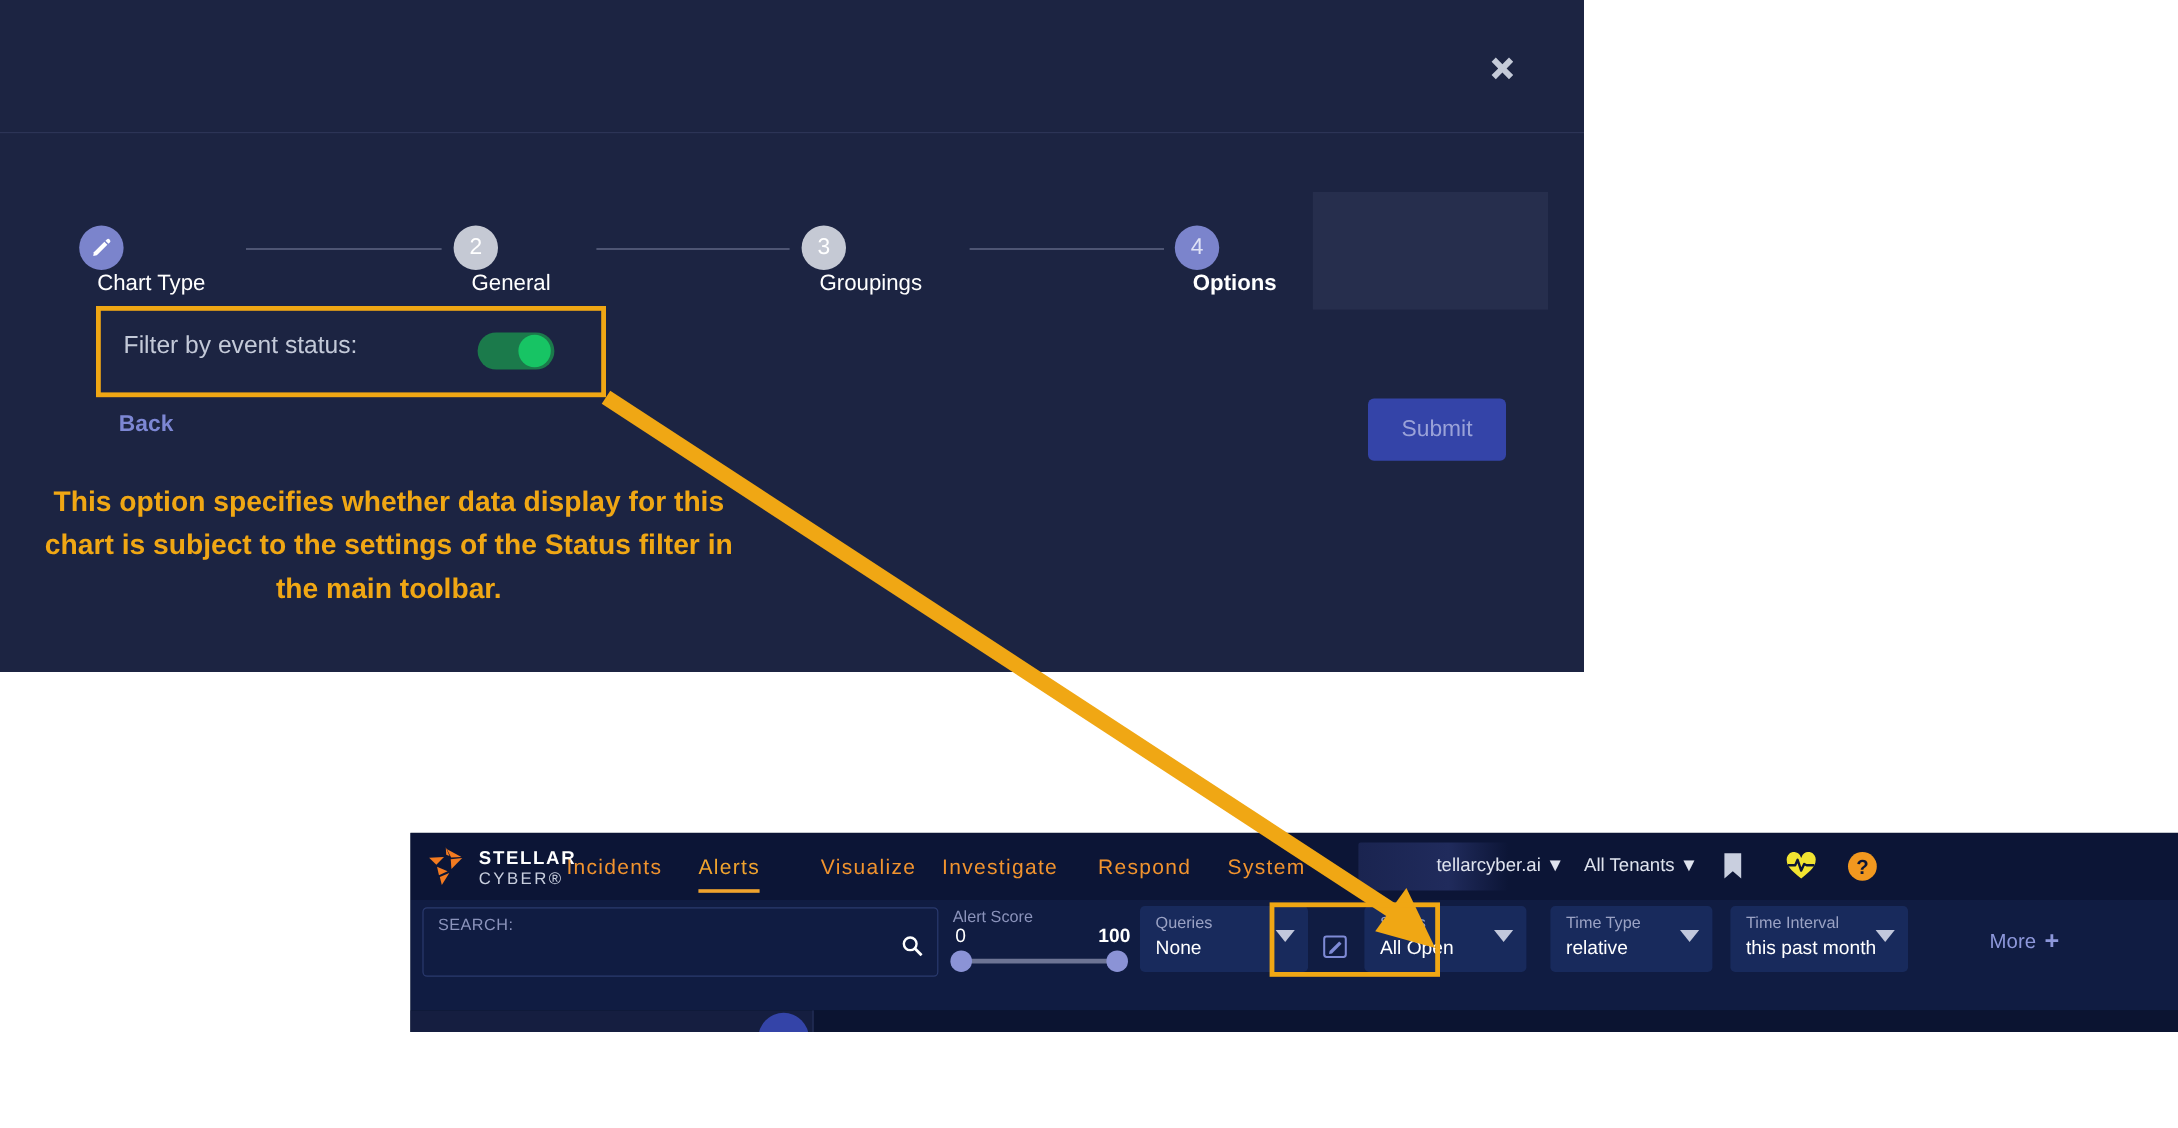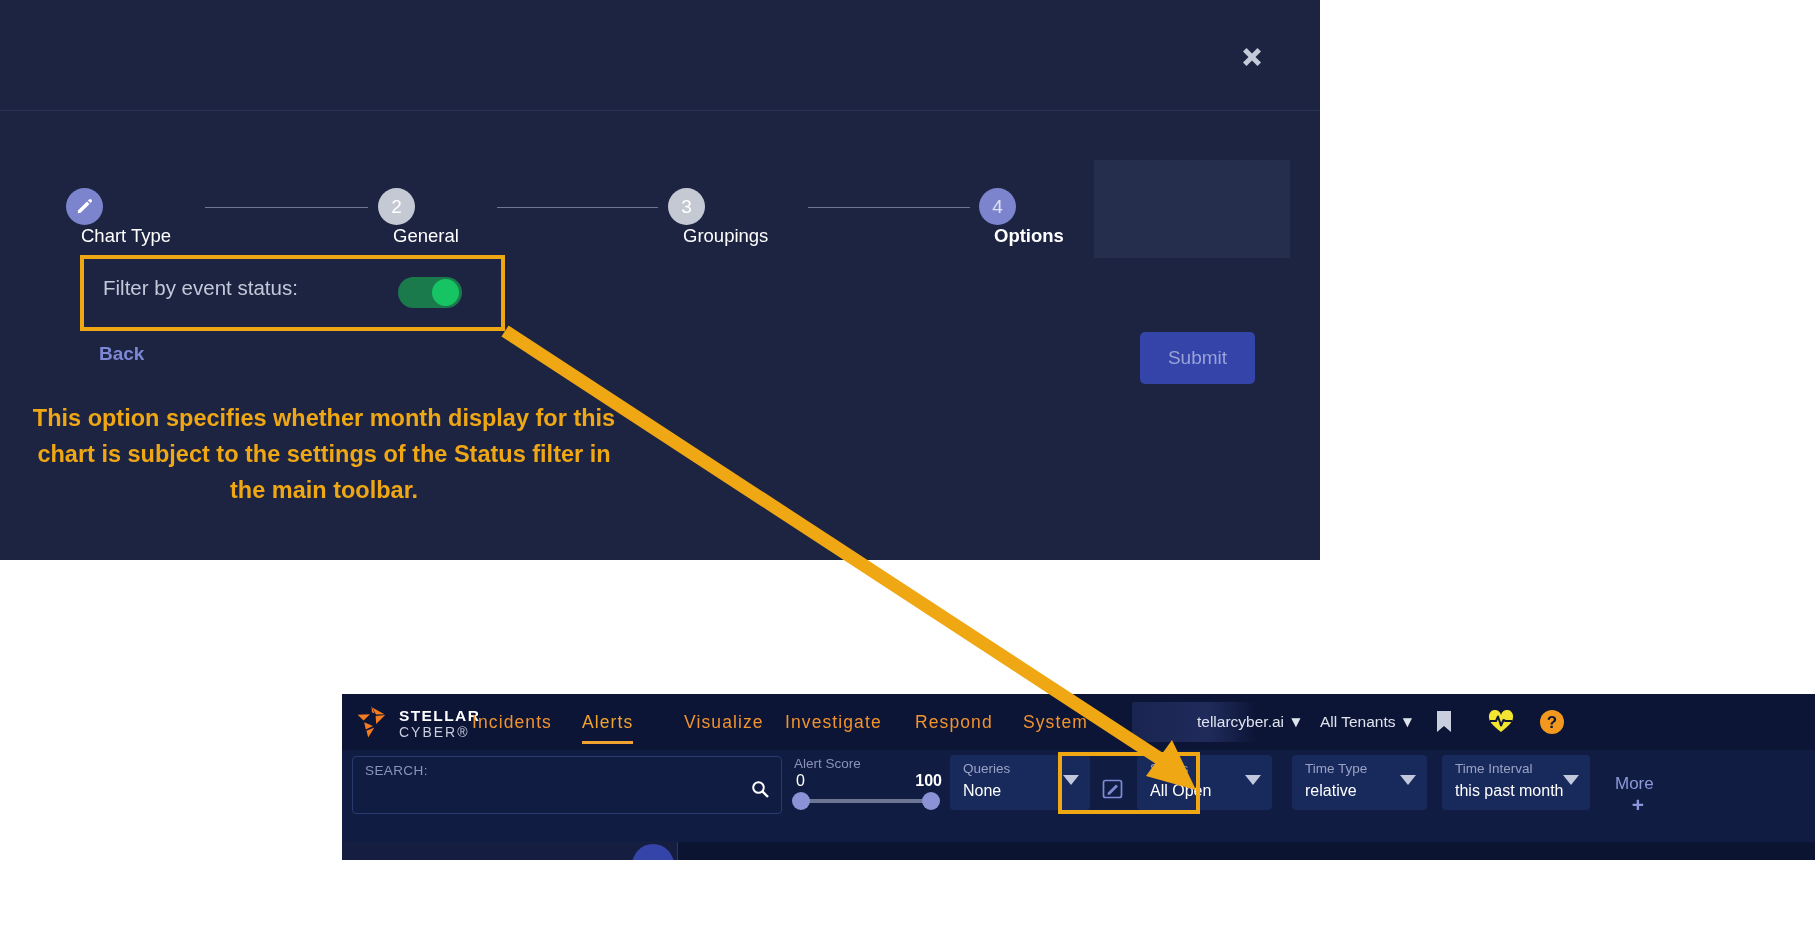--- a/index.html
+++ b/index.html
@@ -432,29 +432,28 @@
     position: absolute;
     left: 760px;
     top: 28px;
     cursor: pointer;
   }
   #status-select { left: 795px; width: 135px; }
   #time-type-select { left: 950px; width: 135px; }
   #time-interval-select { left: 1100px; width: 148px; }
   #more-button {
     position: absolute;
-    left: 1273px;
+    left: 1316px;
     top: 24px;
     font-size: 17px;
     color: #8d97da;
     display: flex;
-    align-items: center;
-    cursor: pointer;
-    white-space: nowrap;
-    flex-direction: column;
+    align-items: flex-end;
+    cursor: pointer;
+    white-space: nowrap;
   }
   #more-plus {
     margin-left: 7px;
     font-size: 21px;
     font-weight: bold;
     color: #8d97da;
     line-height: 1;
   }
 
   #status-highlight-box {
@@ -550,21 +549,21 @@
 
   <div id="filter-option-box"></div>
   <div id="filter-option-label">Filter by event status:</div>
   <div id="filter-toggle">
     <div id="filter-toggle-knob"></div>
   </div>
 
   <button id="back-button">Back</button>
   <button id="submit-button">Submit</button>
 
-  <div id="annotation-text">This option specifies whether month display for this chart is subject to the settings of the Status filter in the main toolbar.</div>
+  <div id="annotation-text">This option specifies whether data display for this chart is subject to the settings of the Status filter in the main toolbar.</div>
 </div>
 
 <div id="app-toolbar">
 
   <div id="nav-bar">
 
     <div id="brand">
       <span id="brand-mark">
         <svg width="36" height="36" viewBox="0 0 36 36" aria-hidden="true">
           <path d="M17.5 2 L20.6 9.4 L17.9 8.3 Z" fill="#f47b20"></path>

